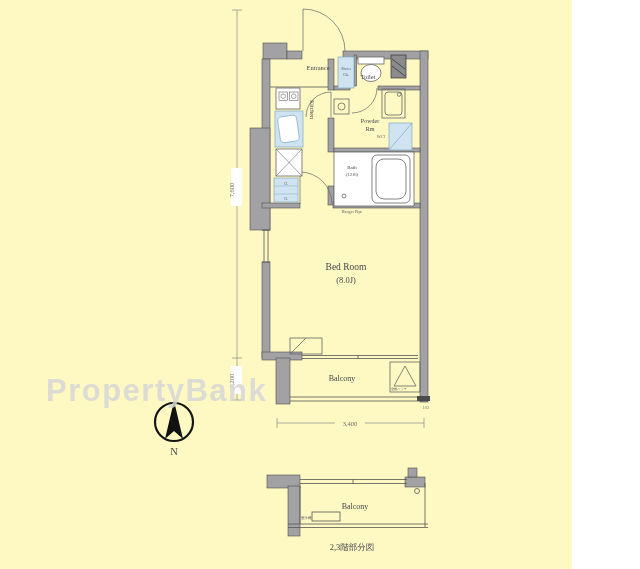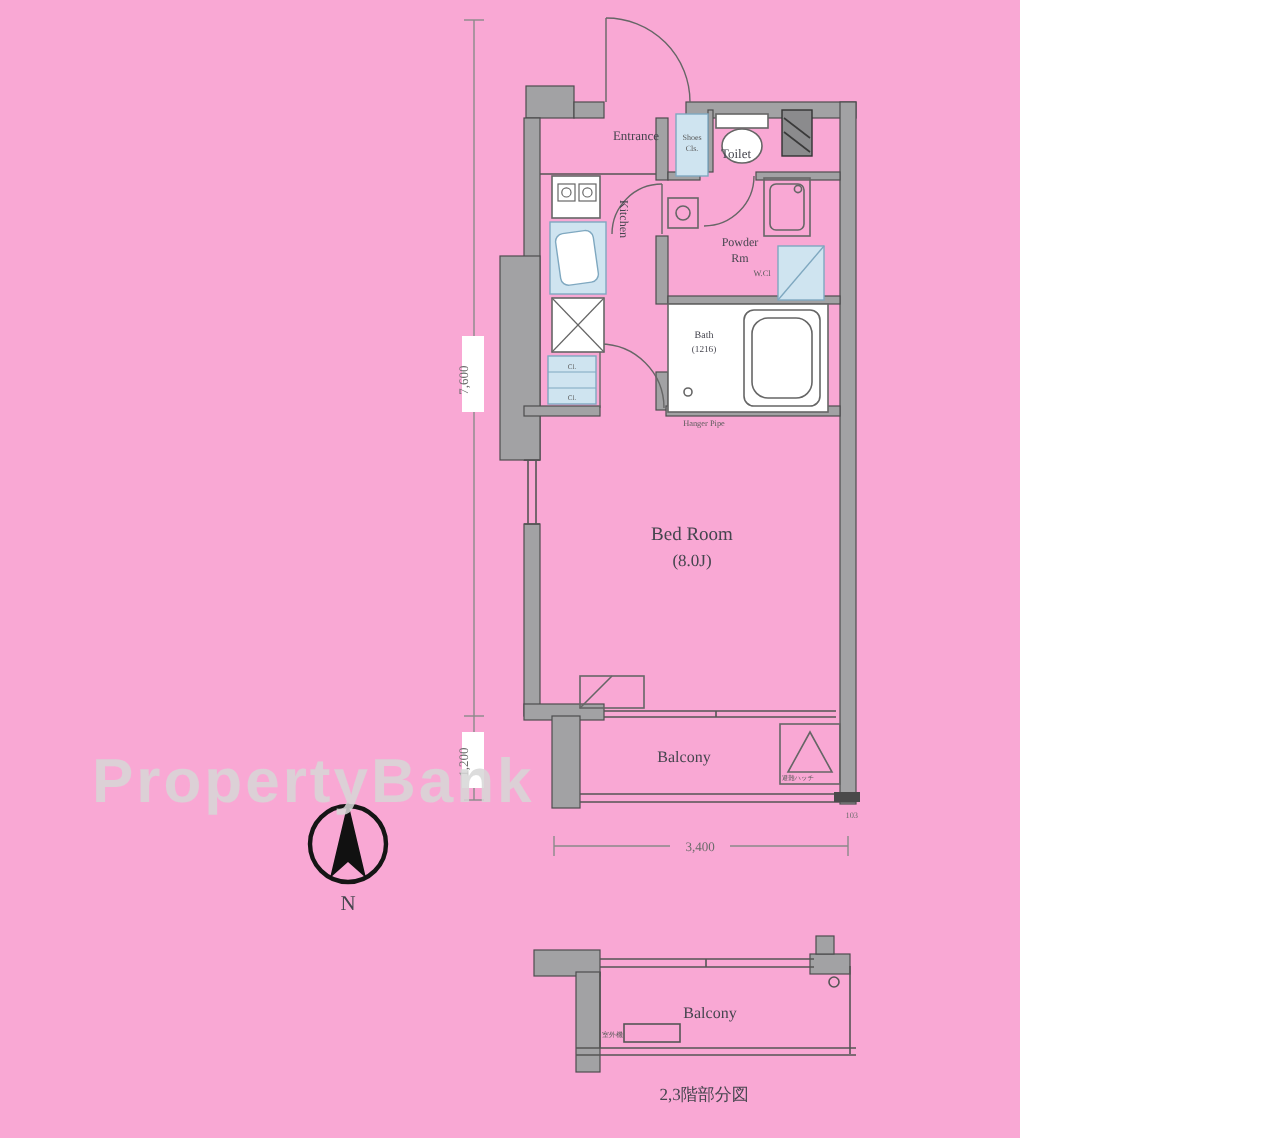--- a/index.html
+++ b/index.html
@@ -1,16 +1,16 @@
 <!DOCTYPE html>
 <html><head>
 <meta charset="utf-8">
 <style>
   html,body{margin:0;padding:0;background:#ffffff;}
-  .page{position:relative;width:510px;height:569px;background:#f9a8d4;overflow:hidden;}
+  .page{position:relative;width:572px;height:569px;background:#fef9c3;overflow:hidden;}
   svg text{font-family:"Liberation Serif", serif;fill:#45454e;}
   .dim{fill:#6b6b6b;font-family:"Liberation Serif", serif;}
   .tiny{fill:#5a5a5a;}
   .wm{font-family:"Liberation Sans", sans-serif;font-weight:bold;fill:#d7d7d7;}
 </style>
 </head>
 <body>
 
 <div class="page">
 <svg width="640" height="569" viewBox="0 0 640 569">

